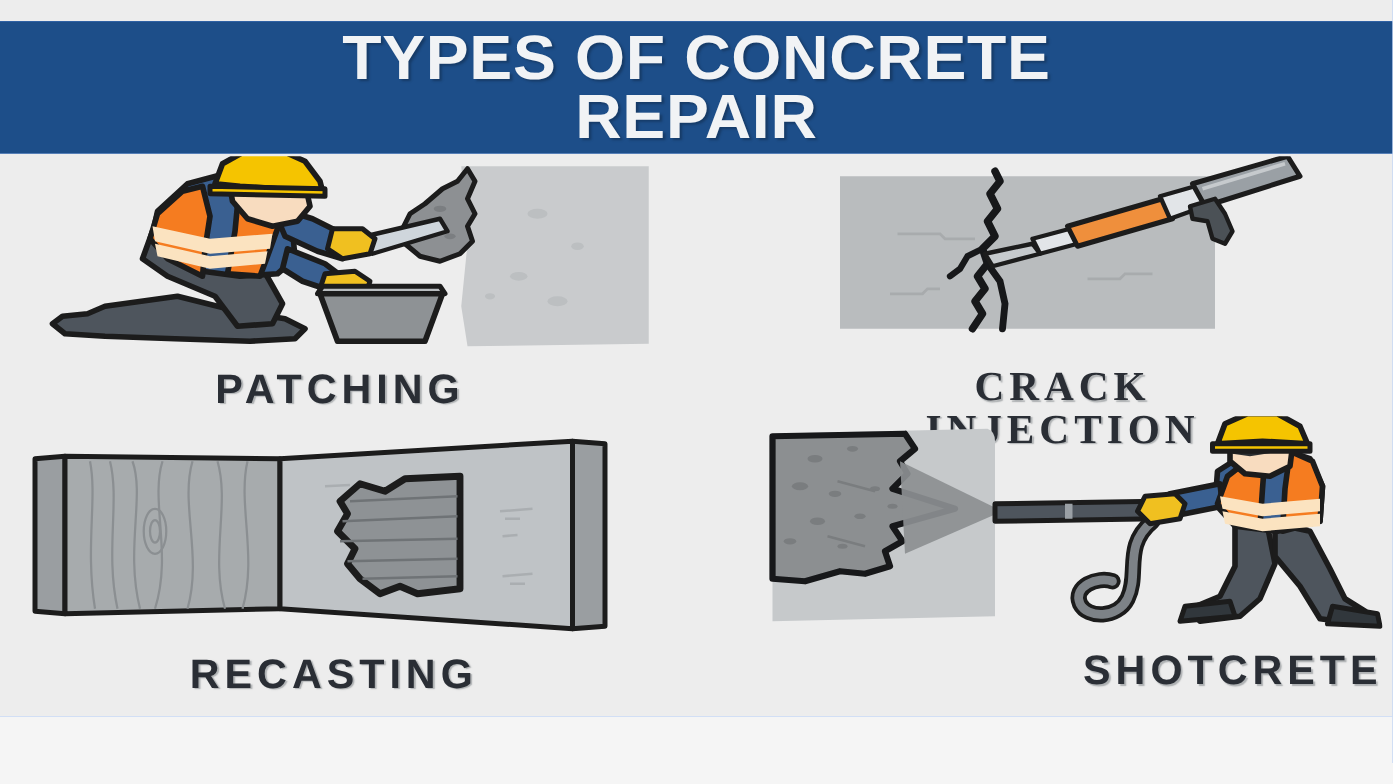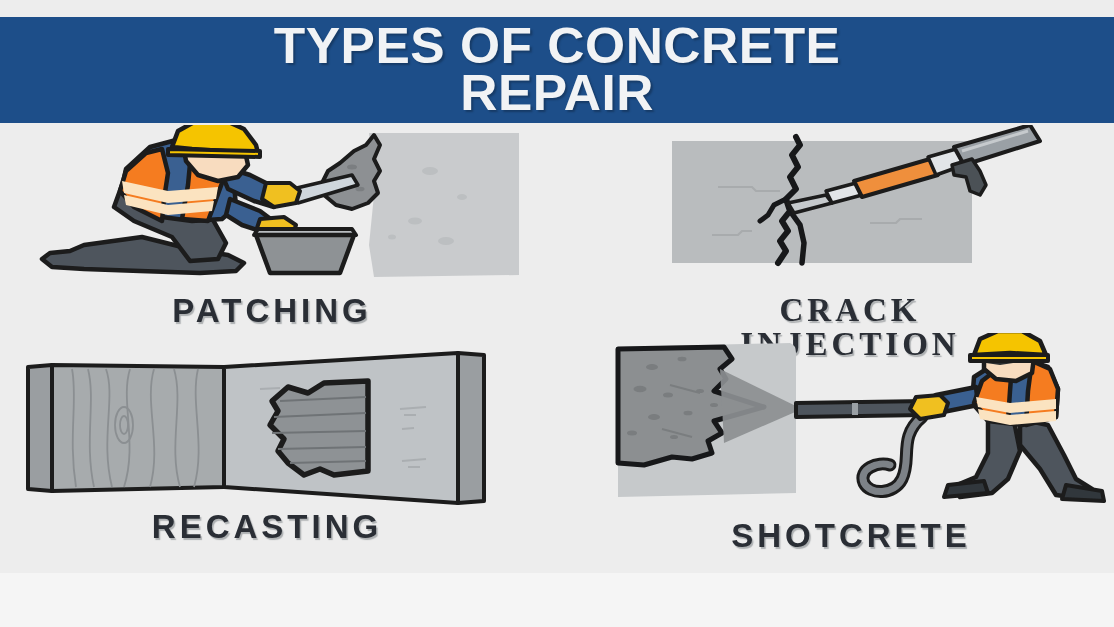--- a/index.html
+++ b/index.html
@@ -86,22 +86,22 @@
   #panel-recasting       { left: 12px;  top: 222px; width: 510px; }
   #panel-shotcrete       { left: 596px; top: 210px; width: 510px; }
 
   #panel-patching .panel-art        { height: 155px; }
   #panel-crack-injection .panel-art { height: 155px; }
   #panel-recasting .panel-art       { height: 165px; }
   #panel-shotcrete .panel-art       { height: 180px; }
 
   #panel-patching .panel-label        { margin-top: 14px; }
   #panel-crack-injection .panel-label { margin-top: 14px; font-family: Liberation Serif, serif; }
-  #panel-recasting .panel-label       { }
-  #panel-shotcrete .panel-label       { margin-top: 6px; }
+  #panel-recasting .panel-label       { margin-top: 12px; }
+  #panel-shotcrete .panel-label       { margin-top: 6px; text-align: right; }
 
   
   .bottom-strip {
     position: absolute;
     left: 0; top: 573px;
     width: 1114px; height: 54px;
     background: #f5f5f5;
   }
 </style>
 </head>

